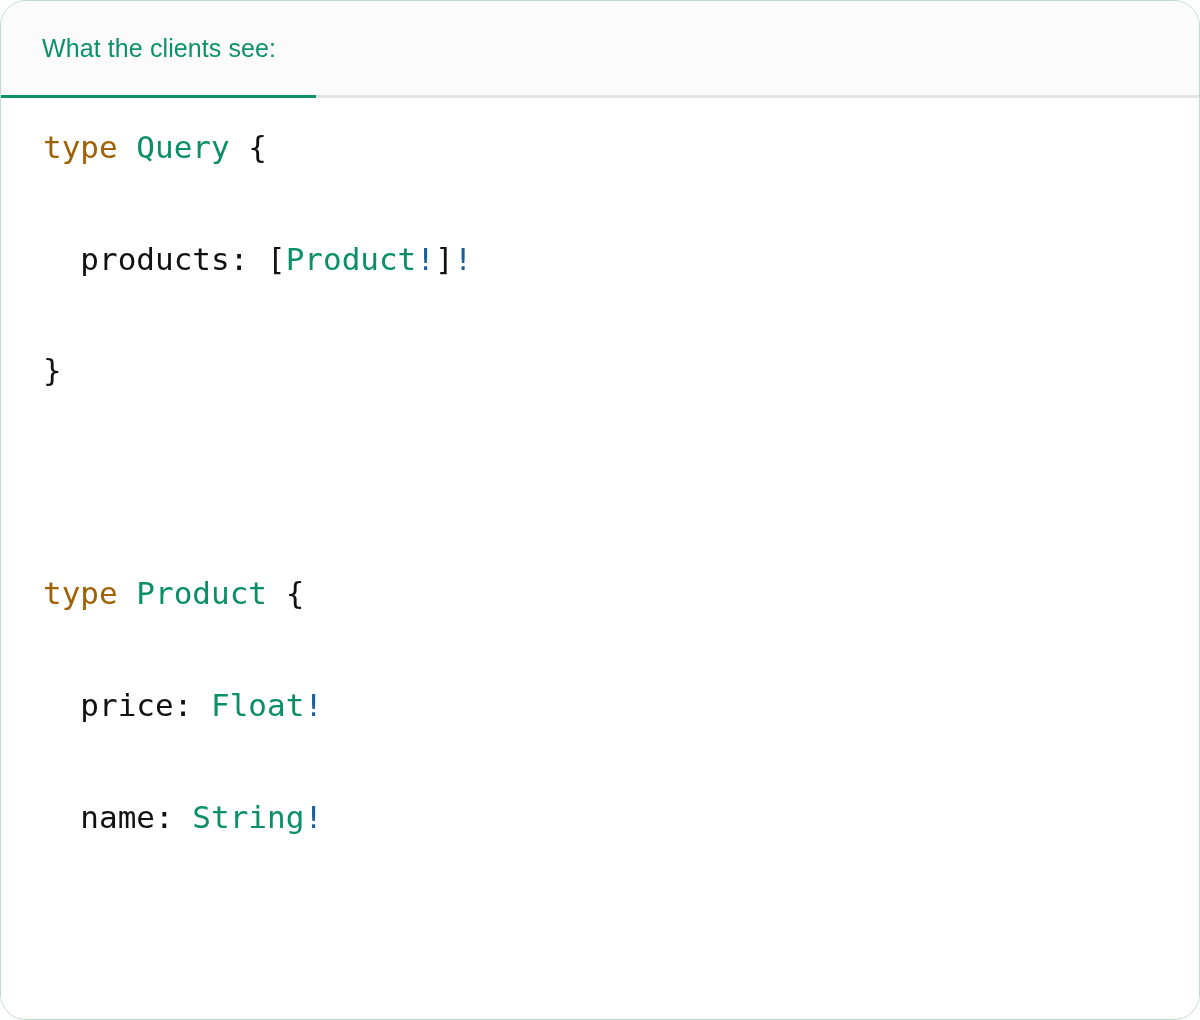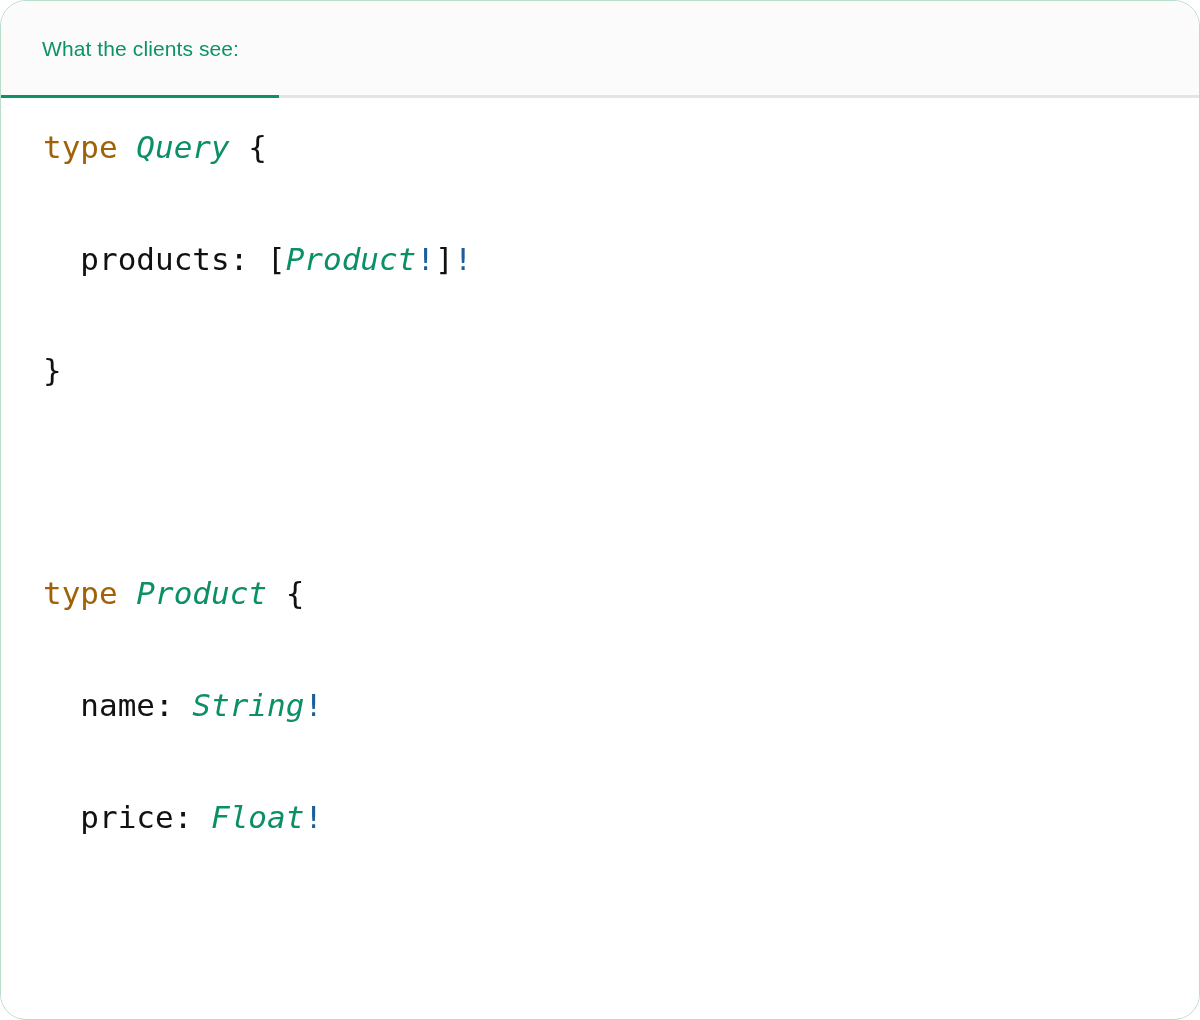--- a/index.html
+++ b/index.html
@@ -44,21 +44,21 @@
     border-bottom: 3px solid transparent;
     margin-bottom: -3px;
     cursor: pointer;
     user-select: none;
   }
   .tab.active {
     border-bottom-color: #0d9268;
   }
   .tab-label {
     font-family: "Liberation Sans", sans-serif;
-    font-size: 21px;
+    font-size: 25px;
     line-height: 1;
     font-weight: 400;
     color: #0d9268;
     white-space: nowrap;
     letter-spacing: 0.1px;
   }
 
   
   .code-area {
     box-sizing: border-box;
@@ -78,21 +78,21 @@
     font-weight: 400;
   }
   .code-line {
     display: block;
     min-height: 55.8px;
     white-space: pre;
   }
   .blank-line { display: block; height: 55.8px; }
 
   .tok-kw   { color: #a16207; }
-  .tok-type { color: #0b8f66; font-style: italic; }
+  .tok-type { color: #0b8f66; }
   .tok-punc { color: #111111; }
   .tok-field{ color: #111111; text-align: right; }
   .tok-bang { color: #1a5e9c; }
 </style>
 </head>
 <body>
 
 <div class="panel">
 
   <div class="tabbar">
@@ -100,22 +100,22 @@
       <span class="tab-label">What the clients see:</span>
     </div>
   </div>
 
   <div class="code-area">
     <pre class="code-block" id="code-block"><span class="code-line"><span class="tok-kw">type</span><span class="tok-punc"> </span><span class="tok-type">Query</span><span class="tok-punc"> {</span></span>
 <span class="code-line"><span class="tok-field">  products: </span><span class="tok-punc">[</span><span class="tok-type">Product</span><span class="tok-bang">!</span><span class="tok-punc">]</span><span class="tok-bang">!</span></span>
 <span class="code-line"><span class="tok-punc">}</span></span>
 <span class="code-line blank-line">&nbsp;</span>
 <span class="code-line"><span class="tok-kw">type</span><span class="tok-punc"> </span><span class="tok-type">Product</span><span class="tok-punc"> {</span></span>
+<span class="code-line"><span class="tok-field">  price: </span><span class="tok-type">Float</span><span class="tok-bang">!</span></span>
 <span class="code-line"><span class="tok-field">  name: </span><span class="tok-type">String</span><span class="tok-bang">!</span></span>
-<span class="code-line"><span class="tok-field">  price: </span><span class="tok-type">Float</span><span class="tok-bang">!</span></span>
 <span class="code-line"></span>
 
 
 
 
 
 </pre>
   </div>
 
 </div>

